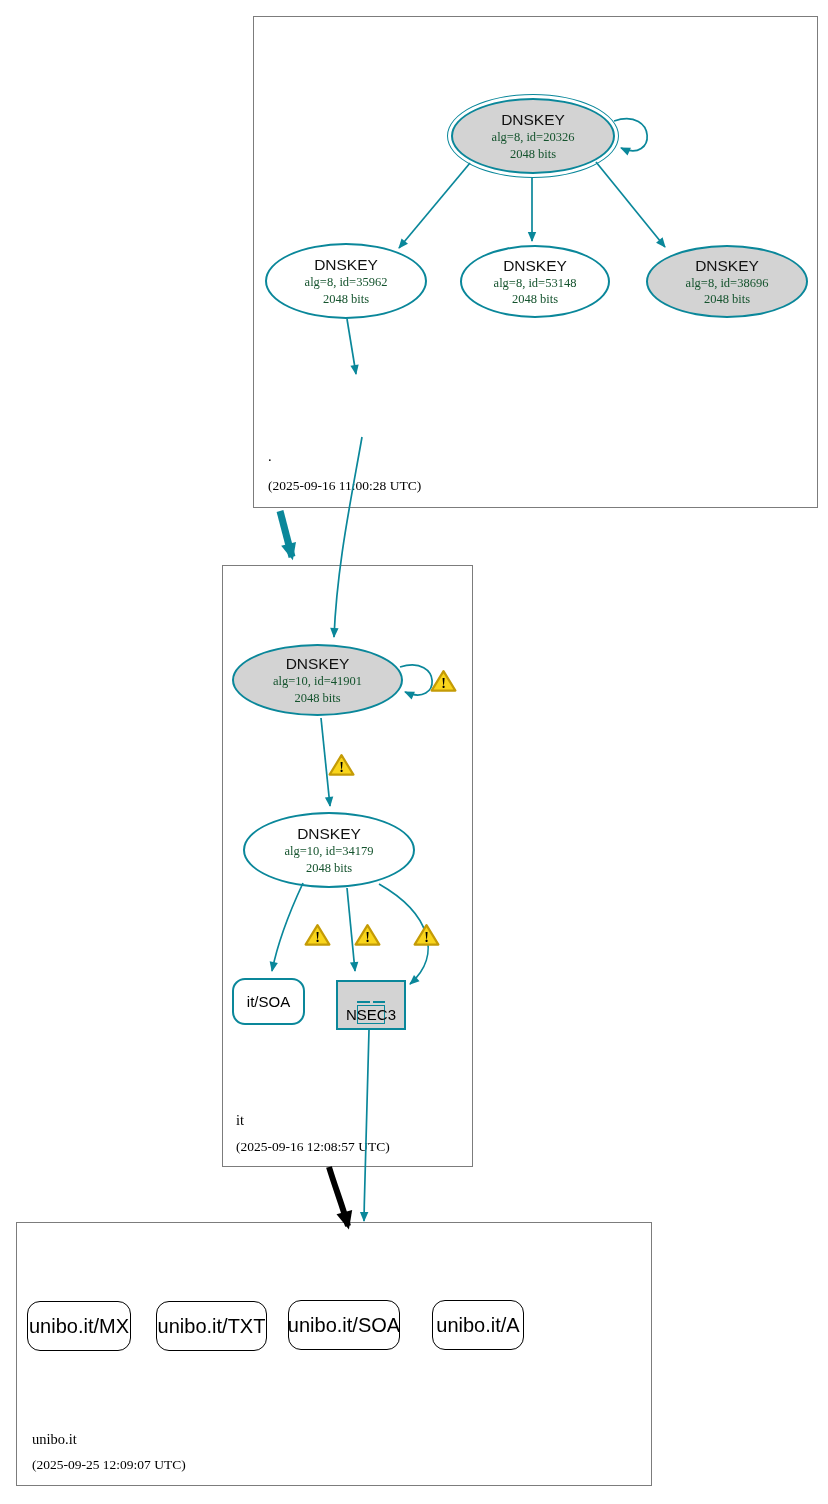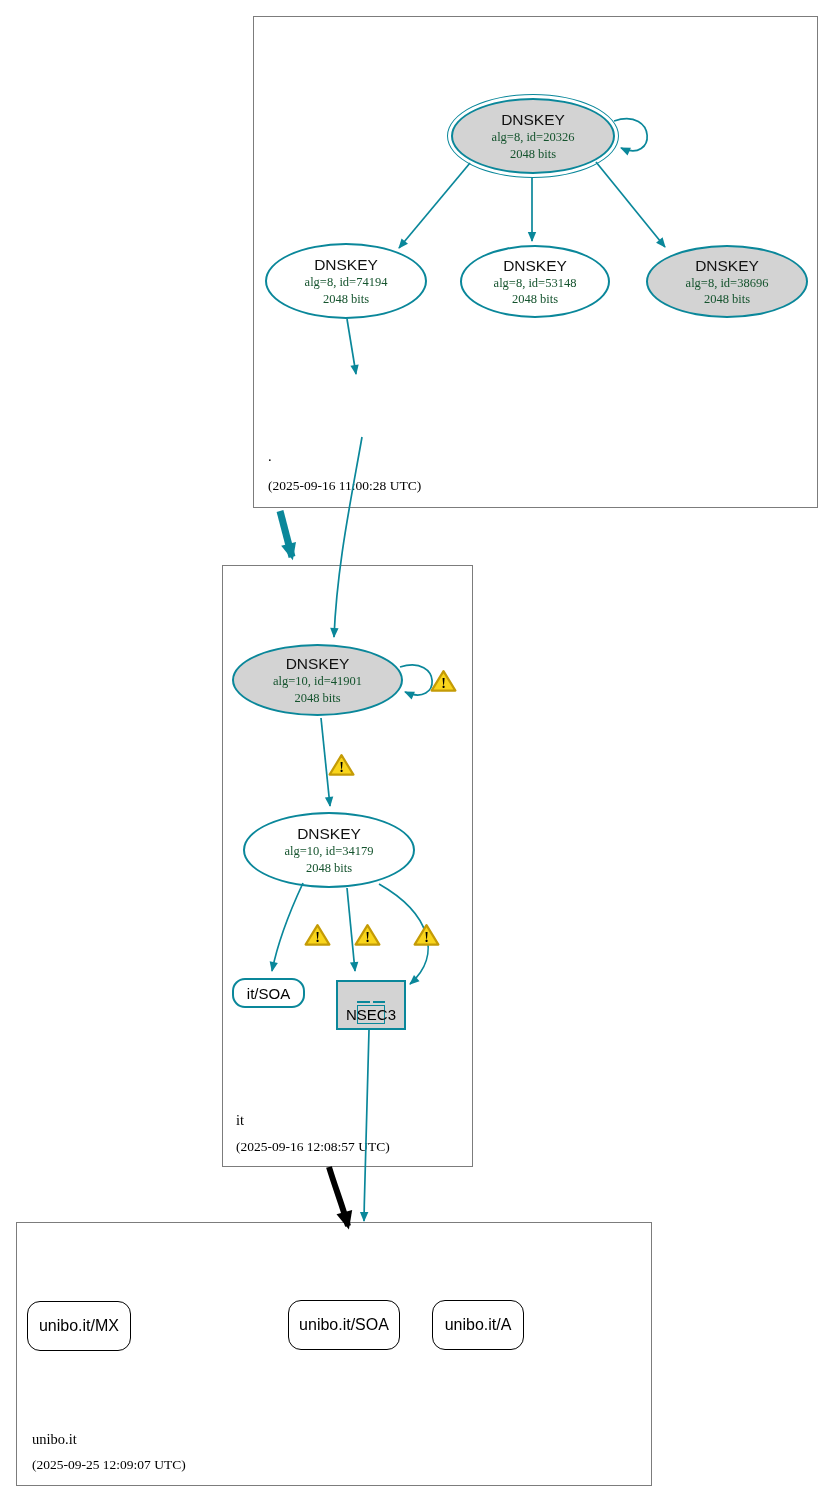--- a/index.html
+++ b/index.html
@@ -24,21 +24,21 @@
         border-radius:50%;background:var(--node-fill);display:flex;flex-direction:column;
         align-items:center;justify-content:center;}
 
   .title{font:15.5px "Liberation Sans",sans-serif;color:#111;line-height:1.25;}
   .detail{font:12.5px "Liberation Serif",serif;color:#14532d;line-height:1.3;}
   .ds-title{font:16.5px "Liberation Sans",sans-serif;color:#111;line-height:1.2;}
 
   .rrset{position:absolute;box-sizing:border-box;border:2px solid var(--teal);border-radius:13px;
          background:#fff;display:flex;align-items:center;justify-content:center;
          font:15px "Liberation Sans",sans-serif;z-index:3;}
-  .rrset.black{border:1.7px solid #000;border-radius:13px;font-size:16px;}
+  .rrset.black{border:1.7px solid #000;border-radius:13px;font-size:20px;}
 
   .nsec3{position:absolute;box-sizing:border-box;background:var(--node-fill);
          border:2.6px solid var(--teal);padding:19px;display:flex;flex-direction:column;
          gap:2px;z-index:3;}
   .nsec3-cells{display:flex;gap:3px;height:9px;}
   .nsec3-cell{flex:1;border:1.5px solid var(--teal);background:var(--node-fill);}
   .nsec3-label{flex:1;border:1.5px solid var(--teal);display:flex;align-items:center;
          justify-content:center;font:15px "Liberation Sans",sans-serif;background:var(--node-fill);}
 
   .edges{position:absolute;left:0;top:0;z-index:4;pointer-events:none;}
@@ -67,21 +67,21 @@
   <div class="node ellipse double" style="left:447px;top:94px;width:172px;height:84px">
     <div class="inner">
       <div class="title">DNSKEY</div>
       <div class="detail">alg=8, id=20326</div>
       <div class="detail">2048 bits</div>
     </div>
   </div>
 
   <div class="node ellipse" style="left:265px;top:243px;width:162px;height:76px">
     <div class="title">DNSKEY</div>
-    <div class="detail">alg=8, id=74194</div>
+    <div class="detail">alg=8, id=35962</div>
     <div class="detail">2048 bits</div>
   </div>
 
   <div class="node ellipse" style="left:460px;top:245px;width:150px;height:73px">
     <div class="title">DNSKEY</div>
     <div class="detail">alg=8, id=53148</div>
     <div class="detail">2048 bits</div>
   </div>
 
   <div class="node ellipse gray" style="left:646px;top:245px;width:162px;height:73px">
@@ -99,37 +99,40 @@
     <div class="detail">alg=10, id=41901</div>
     <div class="detail">2048 bits</div>
   </div>
 
   <div class="node ellipse" style="left:243px;top:812px;width:172px;height:76px">
     <div class="title">DNSKEY</div>
     <div class="detail">alg=10, id=34179</div>
     <div class="detail">2048 bits</div>
   </div>
 
-  <div class="rrset" style="left:232px;top:978px;width:73px;height:30px">
+  <div class="rrset" style="left:232px;top:978px;width:73px;height:47px">
     <span>it/SOA</span>
   </div>
 
   <div class="nsec3" style="left:336px;top:980px;width:70px;height:50px">
     <div class="nsec3-cells">
       <div class="nsec3-cell"></div>
       <div class="nsec3-cell"></div>
     </div>
     <div class="nsec3-label">NSEC3</div>
   </div>
 
   <div class="zone-label" style="left:236px;top:1112px">it</div>
   <div class="zone-ts" style="left:236px;top:1139px">(2025-09-16 12:08:57 UTC)</div>
 
   <div class="rrset black" style="left:27px;top:1301px;width:104px;height:50px">
     <span>unibo.it/MX</span>
+  </div>
+  <div class="rrset black" style="left:156px;top:1301px;width:111px;height:50px">
+    <span>unibo.it/TXT</span>
   </div>
   <div class="rrset black" style="left:288px;top:1300px;width:112px;height:50px">
     <span>unibo.it/SOA</span>
   </div>
   <div class="rrset black" style="left:432px;top:1300px;width:92px;height:50px">
     <span>unibo.it/A</span>
   </div>
 
   <div class="zone-label" style="left:32px;top:1431px">unibo.it</div>
   <div class="zone-ts" style="left:32px;top:1457px">(2025-09-25 12:09:07 UTC)</div>

